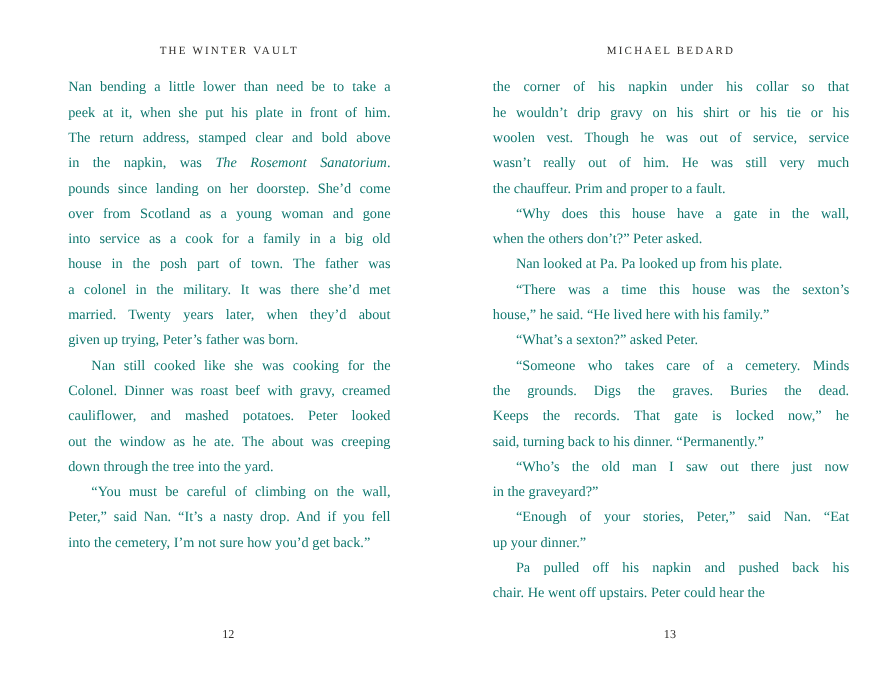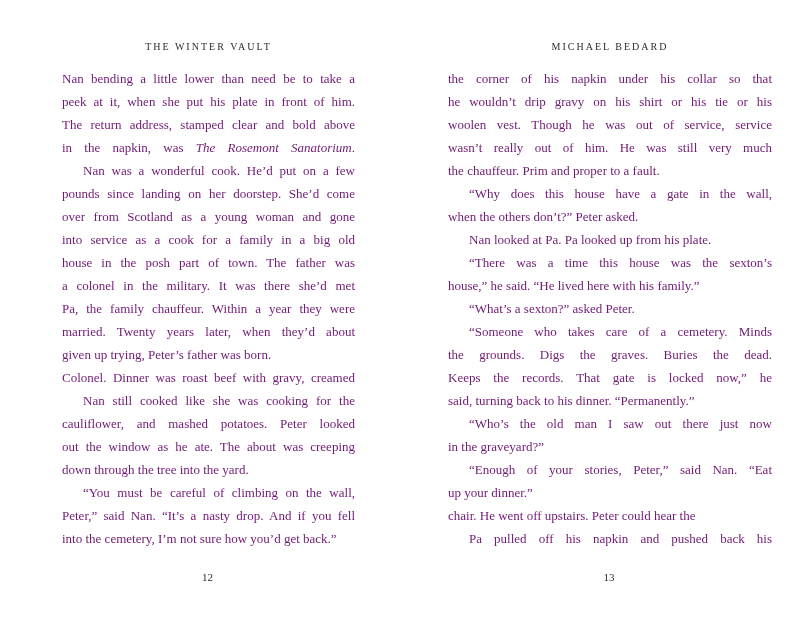--- a/index.html
+++ b/index.html
@@ -37,21 +37,21 @@
     letter-spacing: 2px;
     color: #2e2c2a;
   }
   .body-text {
     position: absolute;
     top: 67px;
     left: 0;
     right: 0;
     font-size: 13px;
     line-height: 23px;
-    color: #701a75;
+    color: #0f766e;
   }
   .line {
     text-align: justify;
     min-height: 23px;
   }
   .line.j { text-align-last: justify; }
   .line.ind { text-indent: 21px; }
   .line em { }
   .folio {
     position: absolute;
@@ -69,31 +69,29 @@
 
 <div class="spread">
 
   <div class="pg left">
     <div class="running-head">THE WINTER VAULT</div>
     <div class="body-text">
         <div class="line j"><span>Nan bending a little lower than need be to take a</span></div>
         <div class="line j"><span>peek at it, when she put his plate in front of him.</span></div>
         <div class="line j"><span>The return address, stamped clear and bold above</span></div>
         <div class="line j"><span>in the napkin, was </span><em>The Rosemont Sanatorium</em><span>.</span></div>
-        <div class="line ind j"><span>Nan was a wonderful cook. He’d put on a few</span></div>
         <div class="line j"><span>pounds since landing on her doorstep. She’d come</span></div>
         <div class="line j"><span>over from Scotland as a young woman and gone</span></div>
         <div class="line j"><span>into service as a cook for a family in a big old</span></div>
         <div class="line j"><span>house in the posh part of town. The father was</span></div>
         <div class="line j"><span>a colonel in the military. It was there she’d met</span></div>
-        <div class="line j"><span>Pa, the family chauffeur. Within a year they were</span></div>
         <div class="line j"><span>married. Twenty years later, when they’d about</span></div>
         <div class="line"><span>given up trying, Peter’s father was born.</span></div>
+        <div class="line ind j"><span>Nan still cooked like she was cooking for the</span></div>
         <div class="line j"><span>Colonel. Dinner was roast beef with gravy, creamed</span></div>
-        <div class="line ind j"><span>Nan still cooked like she was cooking for the</span></div>
         <div class="line j"><span>cauliflower, and mashed potatoes. Peter looked</span></div>
         <div class="line j"><span>out the window as he ate. The about was creeping</span></div>
         <div class="line"><span>down through the tree into the yard.</span></div>
         <div class="line ind j"><span>“You must be careful of climbing on the wall,</span></div>
         <div class="line j"><span>Peter,” said Nan. “It’s a nasty drop. And if you fell</span></div>
         <div class="line"><span>into the cemetery, I’m not sure how you’d get back.”</span></div>
       </div>
     <div class="folio">12</div>
   </div>
 
@@ -112,19 +110,19 @@
         <div class="line"><span>house,” he said. “He lived here with his family.”</span></div>
         <div class="line ind"><span>“What’s a sexton?” asked Peter.</span></div>
         <div class="line ind j"><span>“Someone who takes care of a cemetery. Minds</span></div>
         <div class="line j"><span>the grounds. Digs the graves. Buries the dead.</span></div>
         <div class="line j"><span>Keeps the records. That gate is locked now,” he</span></div>
         <div class="line"><span>said, turning back to his dinner. “Permanently.”</span></div>
         <div class="line ind j"><span>“Who’s the old man I saw out there just now</span></div>
         <div class="line"><span>in the graveyard?”</span></div>
         <div class="line ind j"><span>“Enough of your stories, Peter,” said Nan. “Eat</span></div>
         <div class="line"><span>up your dinner.”</span></div>
+        <div class="line ind j"><span>Pa pulled off his napkin and pushed back his</span></div>
         <div class="line"><span>chair. He went off upstairs. Peter could hear the</span></div>
-        <div class="line ind j"><span>Pa pulled off his napkin and pushed back his</span></div>
       </div>
     <div class="folio">13</div>
   </div>
 
 </div>
 
 </body></html>

